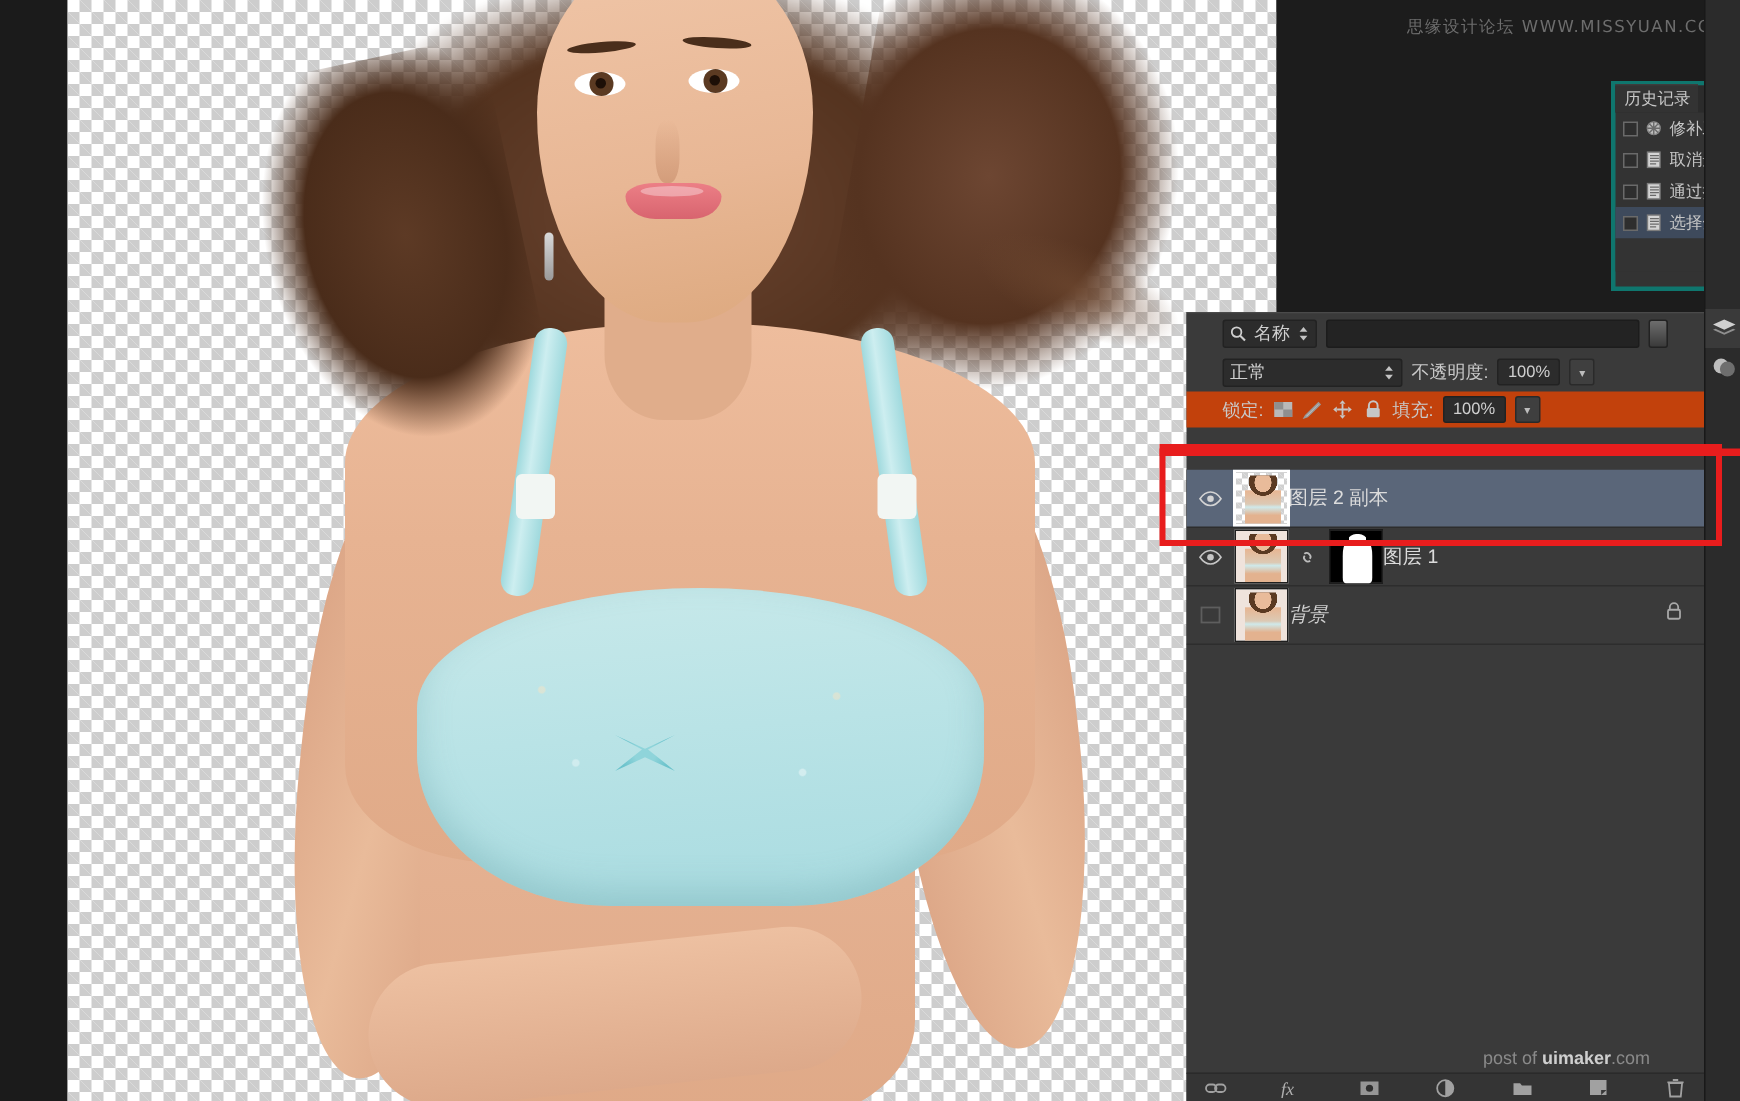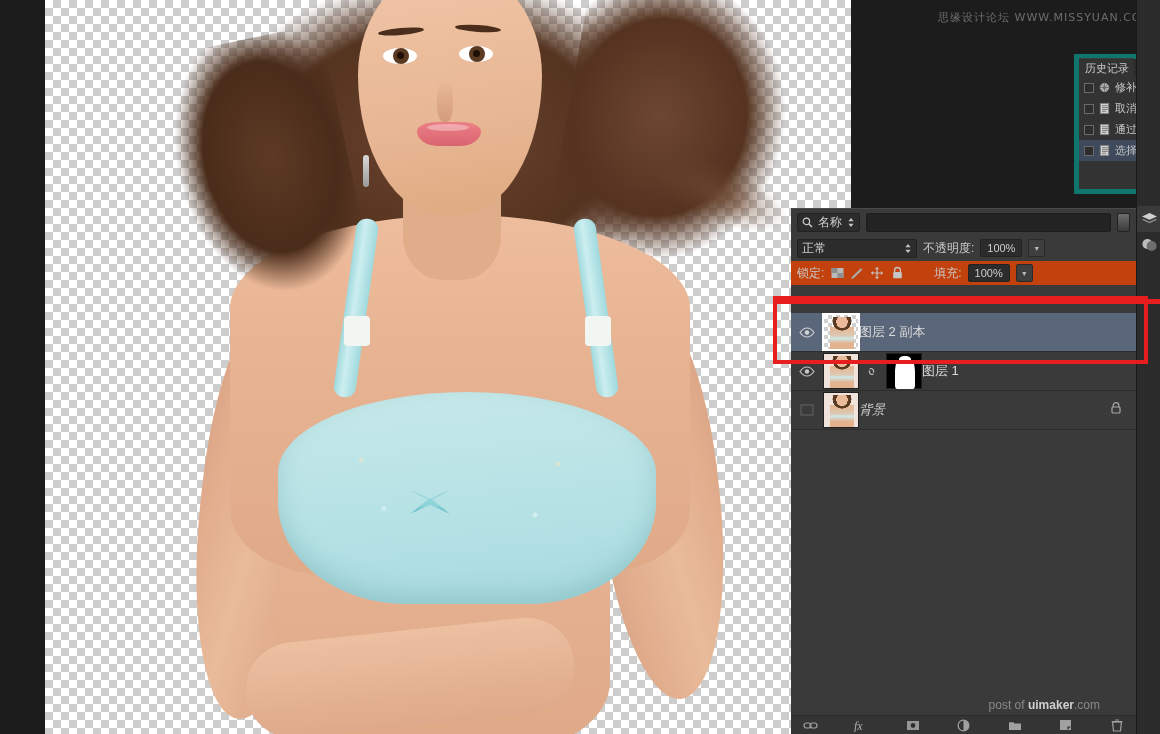--- a/index.html
+++ b/index.html
@@ -131,37 +131,37 @@
   #lips { position:absolute; left:372px; top:122px; width:64px; height:24px; background: linear-gradient(180deg,#ec7f86,#d8646f); border-radius:50%/60% 60% 100% 100%; }
   #lip-hl { position:absolute; left:382px; top:124px; width:42px; height:7px; background: rgba(255,255,255,.35); border-radius:50%; }
   #earring { position:absolute; left:318px; top:155px; width:6px; height:32px; background: linear-gradient(#d9d9d9,#9a9a9a); border-radius:3px; }
 
   
   #right-dock { position:absolute; left:1136px; top:0; width:24px; height:734px; background:#2b2b2b; border-left:1px solid #191919; }
   .dock-btn { width:24px; height:26px; display:flex; align-items:center; justify-content:center; }
   .dock-btn.sel { background:#3a3a3a; }
 
   
-  #history-panel { position:absolute; left:1074px; top:54px; width:86px; height:140px; background:#333333; border:5px solid #0f766e; }
+  #history-panel { position:absolute; left:1074px; top:54px; width:86px; height:140px; background:#333333; border:3px solid #0f766e; }
   #history-tabs { height:18px; background:#2b2b2b; display:flex; align-items:flex-end; }
   #history-tab { background:#333; color:#c8c8c8; font-size:11px; padding:2px 5px 2px 6px; line-height:14px; border-top:1px solid #3d3d3d; }
   .hist-row { height:21px; display:flex; align-items:center; gap:4px; padding-left:5px; color:#c6c6c6; font-size:11px; white-space:nowrap; overflow:hidden;}
   .hist-row.active { background:#3e4a5c; }
   .hist-chk { width:10px; height:10px; border:1px solid #6a6a6a; background:#2e2e2e; flex:0 0 auto;}
   .hist-ico { width:13px; height:13px; flex:0 0 auto; }
   #history-gap { background:#333; height:22px; }
 
   
   #layers-panel { position:absolute; left:791px; top:208px; width:345px; height:526px; background:#3a3a3a; border-top:1px solid #4a4a4a;}
   #panel-tabbar { height:20px; background:#2e2e2e; display:flex; align-items:stretch; position:relative; }
   .panel-tab { padding:0 10px; display:flex; align-items:center; font-size:12px; color:#9a9a9a; background:#2e2e2e; }
   .panel-tab.active { background:#3a3a3a; color:#d6d6d6; }
   #tabbar-tools { position:absolute; right:4px; top:0; bottom:0; display:flex; align-items:center; gap:6px; }
 
-  .panel-row { display:flex; align-items:center; padding:0 6px; height:26px; gap:6px; }
+  .panel-row { display:flex; align-items:center; padding:0 24px; height:26px; gap:6px; }
   #filter-row { background:#3a3a3a; }
   .filter-select {
     height:19px; background:#2c2c2c; border:1px solid #222; border-radius:2px;
     display:flex; align-items:center; gap:5px; padding:0 4px; color:#cfcfcf; font-size:12px;
   }
   .filter-input { flex:1; height:19px; background:#232323; border:1px solid #1c1c1c; border-radius:2px; }
   .filter-toggle { width:13px; height:19px; background:linear-gradient(180deg,#6d6d6d,#3a3a3a); border:1px solid #222; border-radius:2px; }
 
   #mode-row { background:#3a3a3a; }
   .mode-select {
@@ -361,21 +361,21 @@
           <path d="M7 .8l2 2.4H5zM7 13.2l2-2.4H5zM.8 7l2.4-2v4zM13.2 7l-2.4 2V5z" fill="#c6c6c6"></path>
           <path d="M7 3.4v7.2M3.4 7h7.2" stroke="#c6c6c6" stroke-width="1.2"></path>
         </svg>
       </div>
       <div class="lock-ico">
         <svg width="13" height="14" viewBox="0 0 13 14">
           <path d="M3.6 6V4.4a2.9 2.9 0 015.8 0V6" fill="none" stroke="#c6c6c6" stroke-width="1.3"></path>
           <rect x="2.2" y="6" width="8.6" height="6.2" rx="1" fill="#c6c6c6"></rect>
         </svg>
       </div>
-      <span class="lbl" style="margin-left:24px;">填充:</span>
+      <span class="lbl" style="">填充:</span>
       <div class="numbox">100%</div>
       <div class="numstep">▾</div>
     </div>
 
     <div id="layer-list">
 
       <div class="layer-row selected">
         <div class="eye-cell">
           <svg width="16" height="11" viewBox="0 0 16 11">
             <path d="M1 5.5C3.4 2 5.7 1 8 1s4.6 1 7 4.5C12.6 9 10.3 10 8 10S3.4 9 1 5.5z" fill="none" stroke="#d4d4d4" stroke-width="1.1"></path>

